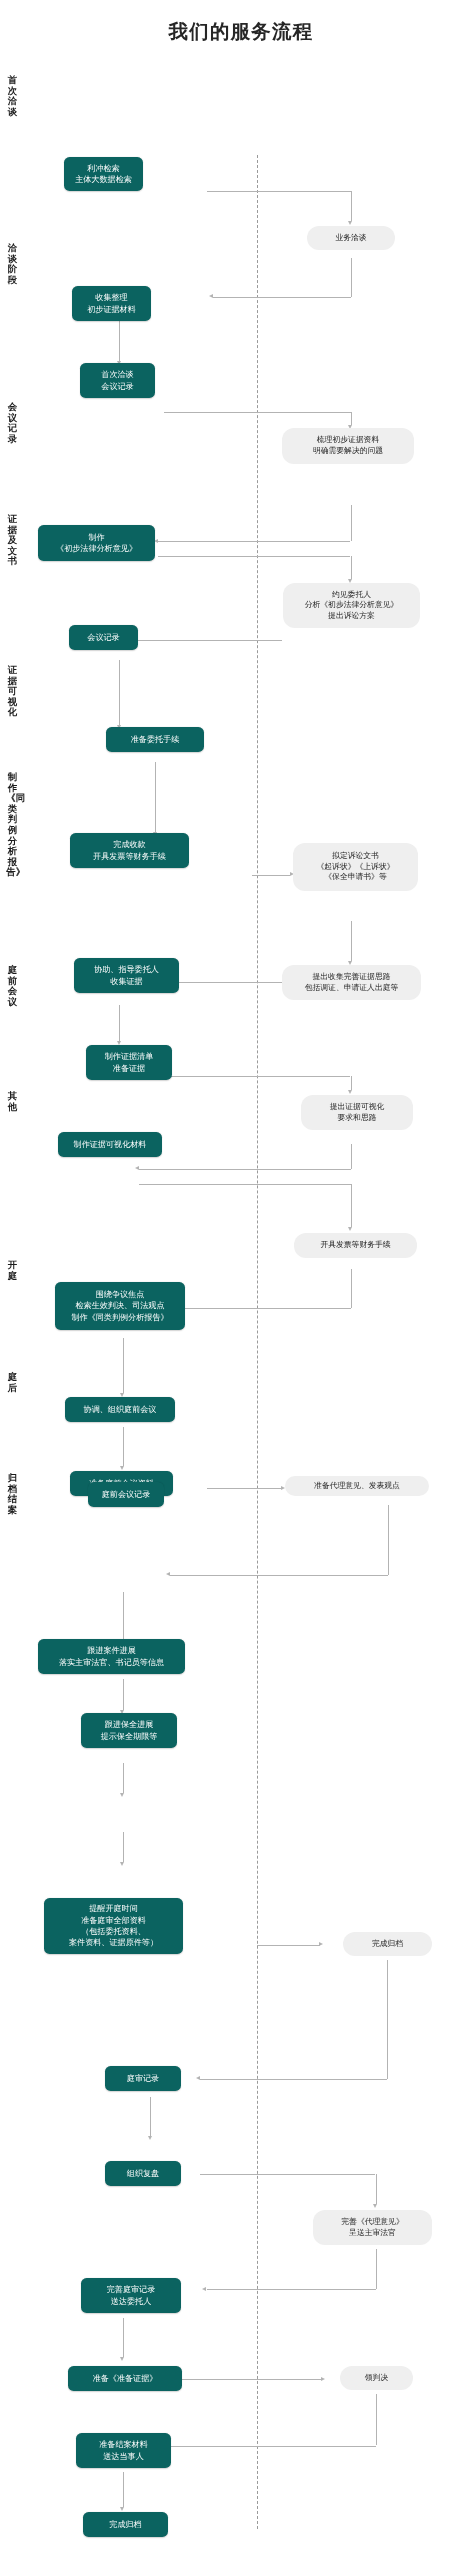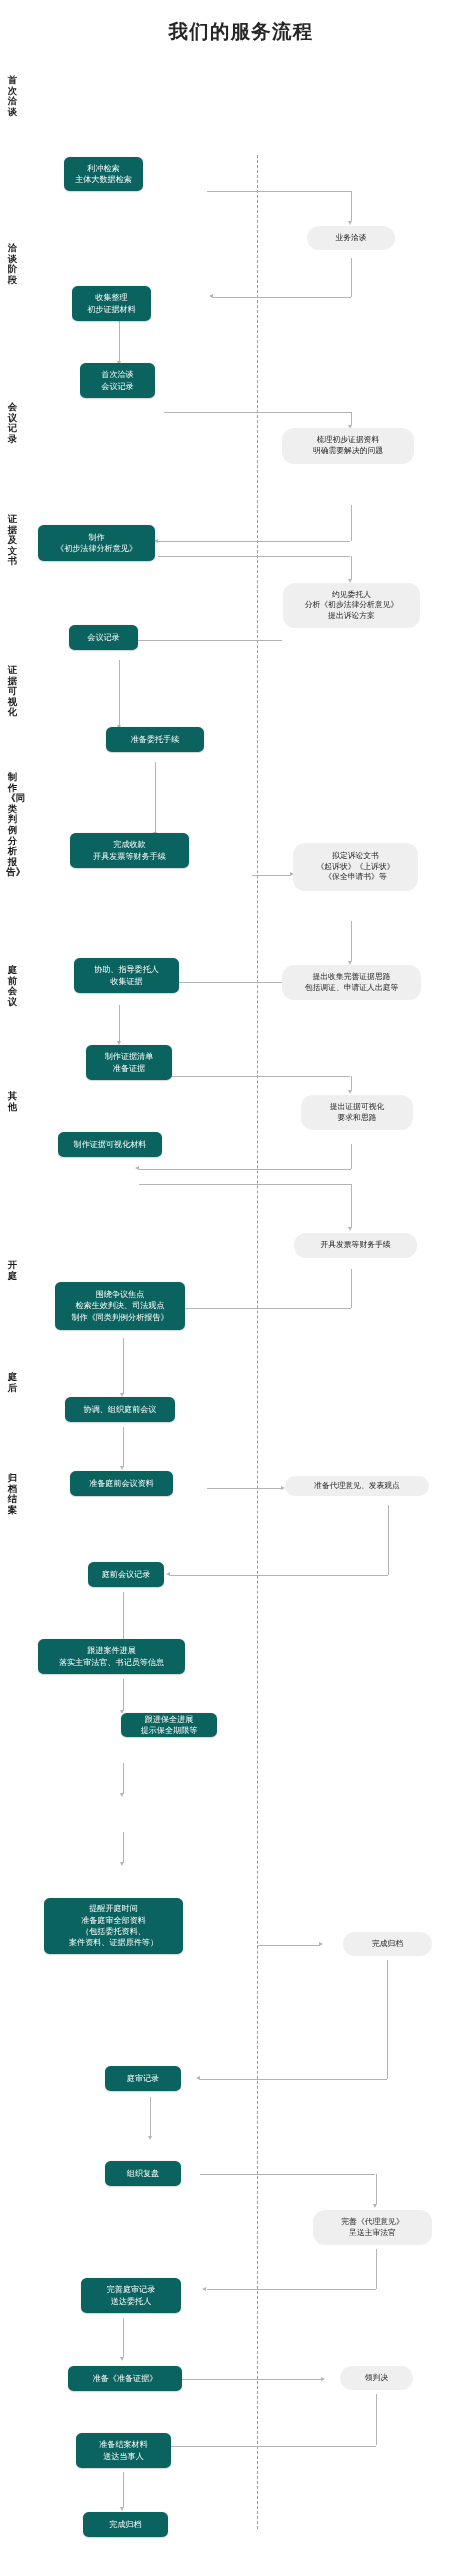--- a/index.html
+++ b/index.html
@@ -260,24 +260,24 @@
   <div class="node" style="left:74px; top:958px; width:105px; height:35px;">协助、指导委托人
 收集证据</div>
   <div class="node" style="left:86px; top:1045px; width:86px; height:35px;">制作证据清单
 准备证据</div>
   <div class="node" style="left:58px; top:1132px; width:104px; height:25px;">制作证据可视化材料</div>
   <div class="node" style="left:55px; top:1282px; width:130px; height:48px;">围绕争议焦点
 检索生效判决、司法观点
 制作《同类判例分析报告》</div>
   <div class="node" style="left:65px; top:1397px; width:110px; height:25px;">协调、组织庭前会议</div>
   <div class="node" style="left:70px; top:1471px; width:103px; height:25px;">准备庭前会议资料</div>
-  <div class="node" style="left:88px; top:1562px; width:76px; height:25px;font-family:Liberation Serif, serif;">庭前会议记录</div>
+  <div class="node" style="left:88px; top:1482px; width:76px; height:25px;font-family:Liberation Serif, serif;">庭前会议记录</div>
   <div class="node" style="left:38px; top:1639px; width:147px; height:35px;">跟进案件进展
 落实主审法官、书记员等信息</div>
-  <div class="node" style="left:81px; top:1713px; width:96px; height:24px;margin-left:40px;">跟进保全进展
+  <div class="node" style="left:81px; top:1713px; width:96px; height:35px;">跟进保全进展
 提示保全期限等</div>
   <div class="node" style="left:44px; top:1898px; width:139px; height:56px;">提醒开庭时间
 准备庭审全部资料
 （包括委托资料、
 案件资料、证据原件等）</div>
   <div class="node" style="left:105px; top:2066px; width:76px; height:25px;">庭审记录</div>
   <div class="node" style="left:105px; top:2161px; width:76px; height:25px;">组织复盘</div>
   <div class="node" style="left:81px; top:2278px; width:100px; height:35px;">完善庭审记录
 送达委托人</div>
   <div class="node" style="left:68px; top:2366px; width:114px; height:25px;">准备《准备证据》</div>

